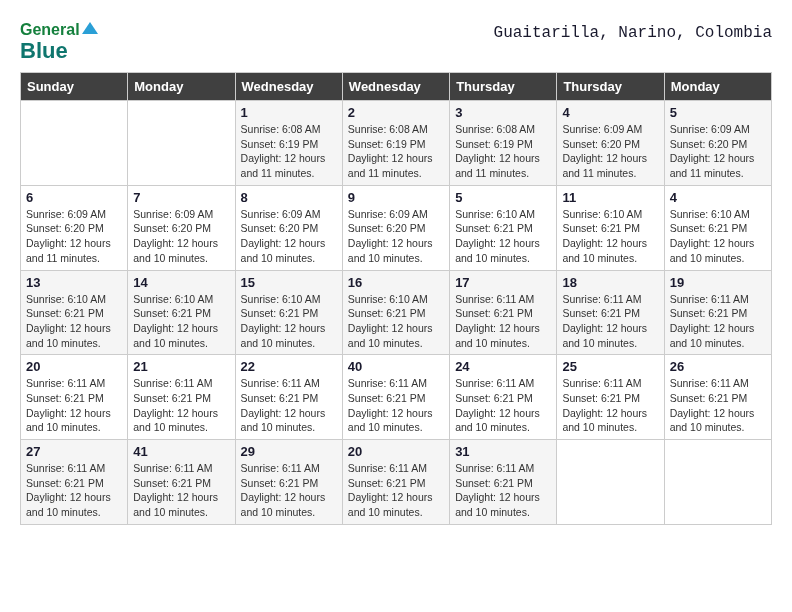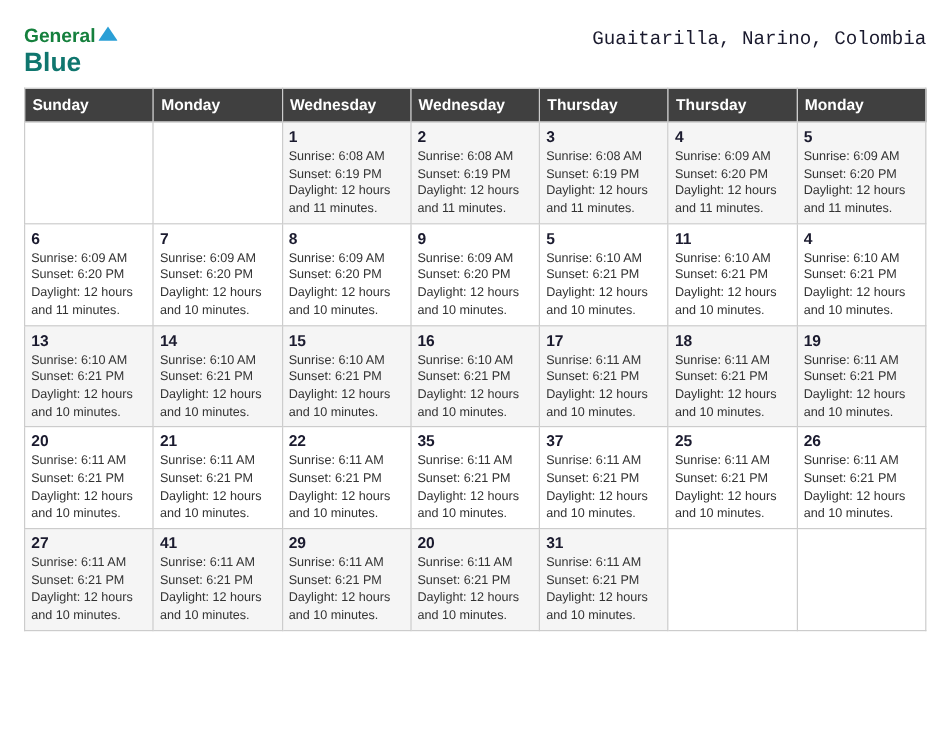--- a/index.html
+++ b/index.html
@@ -257,27 +257,27 @@
 Sunset: 6:21 PM
 Daylight: 12 hours and 10 minutes.</div>
         </td>
         <td>
           <span class="day-num">22</span>
           <div class="day-info">Sunrise: 6:11 AM
 Sunset: 6:21 PM
 Daylight: 12 hours and 10 minutes.</div>
         </td>
         <td>
-          <span class="day-num">35</span>
-          <div class="day-info">Sunrise: 6:11 AM
-Sunset: 6:21 PM
-Daylight: 12 hours and 10 minutes.</div>
-        </td>
-        <td>
-          <span class="day-num">37</span>
+          <span class="day-num">40</span>
+          <div class="day-info">Sunrise: 6:11 AM
+Sunset: 6:21 PM
+Daylight: 12 hours and 10 minutes.</div>
+        </td>
+        <td>
+          <span class="day-num">24</span>
           <div class="day-info">Sunrise: 6:11 AM
 Sunset: 6:21 PM
 Daylight: 12 hours and 10 minutes.</div>
         </td>
         <td>
           <span class="day-num">25</span>
           <div class="day-info">Sunrise: 6:11 AM
 Sunset: 6:21 PM
 Daylight: 12 hours and 10 minutes.</div>
         </td>

